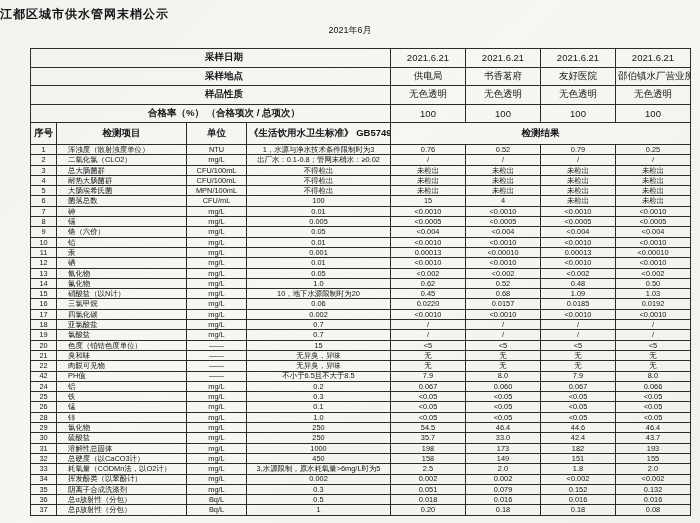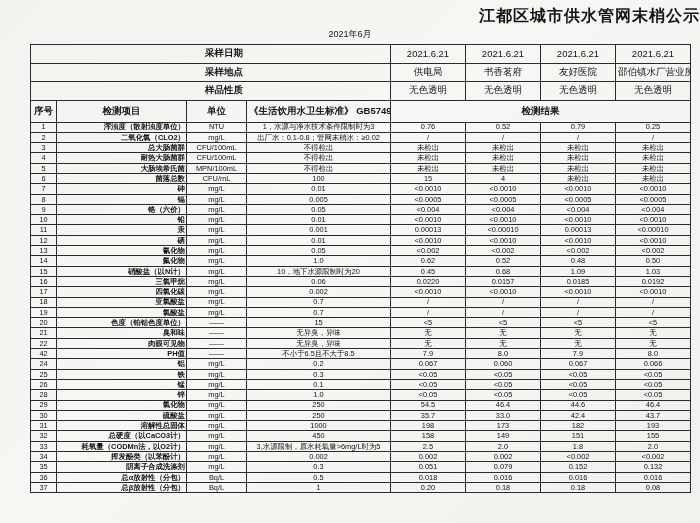--- a/index.html
+++ b/index.html
@@ -5,31 +5,31 @@
   html,body{margin:0;padding:0;}
   body{
     width:700px;height:523px;
     background:linear-gradient(135deg,#f3f2ef 0%,#f7f6f3 45%,#f1f0ec 100%);
     font-family:"Liberation Sans","DejaVu Sans",sans-serif;
     color:#141414;
     overflow:hidden;
   }
   .page{width:700px;height:523px;position:relative;}
   .title{
-    text-align:right;
-    font-size:16px;
+    text-align:left;
+    font-size:12px;
     font-weight:bold;
     letter-spacing:1px;
     padding-top:6px;
   }
   .subtitle{
     text-align:center;
     font-size:9px;
     margin-top:1px;
-    margin-bottom:3px;
+    margin-bottom:11px;
   }
   table.main{
     border-collapse:collapse;
     table-layout:fixed;
     width:660px;
     margin-left:30px;
     background:transparent;
   }
   table.main td{
     border:1px solid #2b2b2b;
@@ -43,23 +43,22 @@
   tr.hdr-row td{height:17.5px;font-size:9.5px;}
   tr.hdr-row td.hlabel{font-weight:bold;padding-left:29px;}
   tr.col-hdr td{height:21px;font-size:9.5px;font-weight:bold;}
   tbody#body-rows td{
     height:9.3px;
     font-size:7.4px;
     line-height:1;
     padding:0 1px;
   }
   tbody#body-rows td.c-item{
-    text-align:right;
+    text-align:left;
     padding-left:11px;
-    font-weight:bold;
   }
 </style>
 </head>
 <body>
 
 <div class="page">
   <div class="title">江都区城市供水管网末梢公示</div>
   <div class="subtitle">2021年6月</div>
 
   <table class="main">
@@ -88,20 +87,27 @@
         <td>友好医院</td>
         <td>邵伯镇水厂营业所</td>
       </tr>
       <tr class="hdr-row">
         <td colspan="4" class="hlabel">样品性质</td>
         <td>无色透明</td>
         <td>无色透明</td>
         <td>无色透明</td>
         <td>无色透明</td>
       </tr>
+      <tr class="hdr-row">
+        <td colspan="4" class="hlabel">合格率（%） （合格项次 / 总项次）</td>
+        <td>100</td>
+        <td>100</td>
+        <td>100</td>
+        <td>100</td>
+      </tr>
       <tr class="col-hdr">
         <td>序号</td>
         <td>检测项目</td>
         <td>单位</td>
         <td>《生活饮用水卫生标准》 GB5749</td>
         <td colspan="4">检测结果</td>
       </tr>
     </tbody>
     <tbody id="body-rows">
         <tr>

